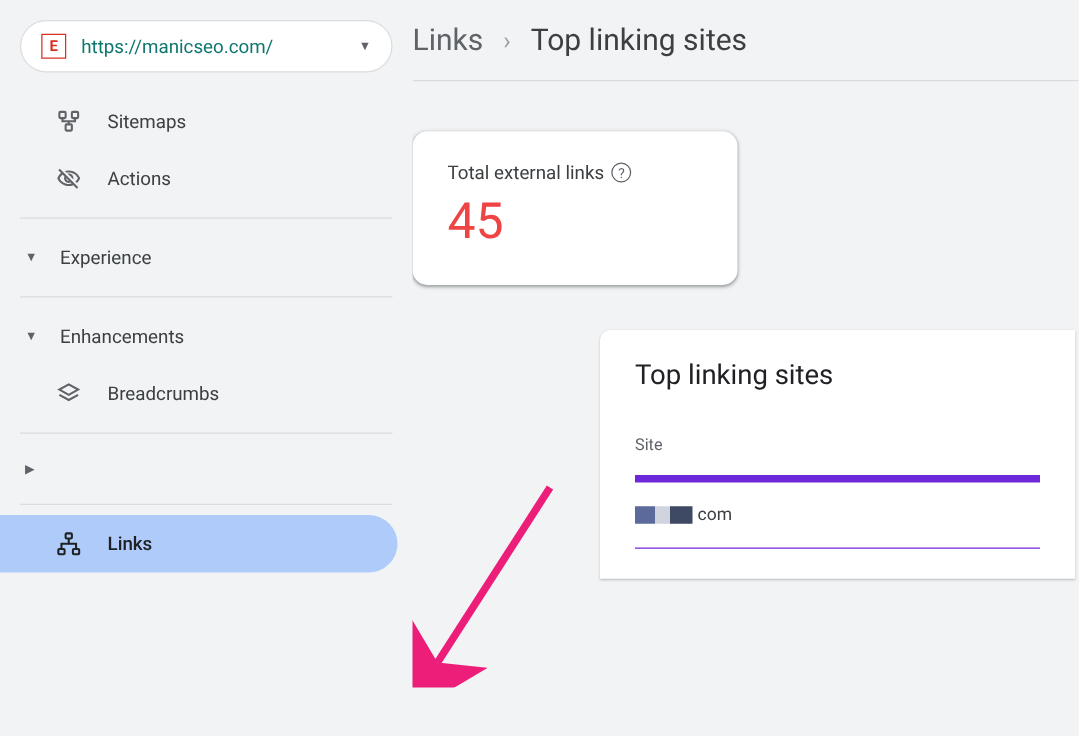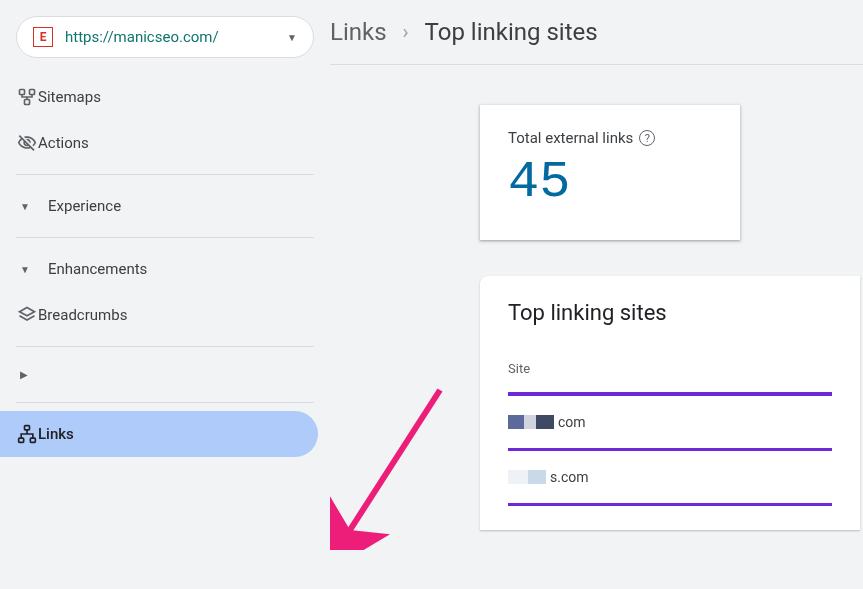--- a/index.html
+++ b/index.html
@@ -46,21 +46,22 @@
       font-size: 15px;
       color: #0f766e;
     }
     .dropdown-caret {
       color: #5f6368;
       font-size: 10px;
     }
     .nav-item {
       display: flex;
       align-items: center;
-      padding: 12px 24px 12px 16px;
+      gap: 20px;
+      padding: 12px 24px 12px 44px;
       font-size: 15px;
       color: #3c4043;
       cursor: pointer;
     }
     .nav-item.selected {
       background: #aecbfa;
       border-radius: 0 24px 24px 0;
       margin-right: 12px;
       color: #202124;
       font-weight: 500;
@@ -106,24 +107,23 @@
       padding: 8px 0 18px 0;
       font-size: 24px;
       color: #5f6368;
       border-bottom: 1px solid #dadce0;
       margin-bottom: 40px;
     }
     .breadcrumb .current { color: #3c4043; }
     .breadcrumb .chevron { color: #9aa0a6; font-size: 20px; }
     .stat-card {
       background: #fff;
-      border-radius: 0;
+      border-radius: 12px;
       box-shadow: 0 1px 2px rgba(60,64,67,0.3), 0 1px 3px 1px rgba(60,64,67,0.15);
       padding: 24px 16px 28px 28px;
-      margin-left: 150px;
       width: 260px;
       margin-bottom: 36px;
     }
     .stat-label {
       font-size: 15px;
       color: #3c4043;
       display: flex;
       align-items: center;
       gap: 6px;
       margin-bottom: 6px;
@@ -133,46 +133,45 @@
       height: 16px;
       border: 1.5px solid #5f6368;
       border-radius: 50%;
       font-size: 11px;
       display: flex;
       align-items: center;
       justify-content: center;
       color: #5f6368;
     }
     .stat-value {
-      font-size: 52px;
-      color: #0369a1;
-      font-family: Liberation Mono, monospace;
+      font-size: 40px;
+      color: #ef4444;
     }
     .sites-card {
       background: #fff;
       border-radius: 8px 0 0 0;
       box-shadow: 0 1px 2px rgba(60,64,67,0.3);
       margin-left: 150px;
       padding: 24px 28px;
       width: 380px;
     }
     .sites-title {
       font-size: 22px;
       color: #202124;
       margin-bottom: 36px;
     }
     .sites-col-header {
       font-size: 13px;
       color: #5f6368;
       padding-bottom: 16px;
-      border-bottom: 4px solid #6d28d9;
+      border-bottom: 6px solid #6d28d9;
     }
     .site-row {
       padding: 18px 0;
-      border-bottom: 3px solid #6d28d9;
+      border-bottom: 1px solid #6d28d9;
       font-size: 14px;
       color: #3c4043;
       display: flex;
       align-items: center;
       gap: 4px;
     }
     .blur-block {
       display: inline-flex;
       height: 14px;
     }
@@ -280,27 +279,20 @@
 
     <div class="site-row">
       <span class="blur-block">
         <span class="blur-seg" style="width:16px;background:#5b6a9a"></span>
           <span class="blur-seg" style="width:12px;background:#d0d4de"></span>
           <span class="blur-seg" style="width:18px;background:#3e4a63"></span>
       </span>
       <span>com</span>
     </div>
 
-    <div class="site-row">
-      <span class="blur-block">
-        <span class="blur-seg" style="width:20px;background:#eef1f5"></span>
-          <span class="blur-seg" style="width:18px;background:#c9d9e8"></span>
-      </span>
-      <span>s.com</span>
-    </div>
 
   </div>
 </div>
 
 <svg class="arrow-annotation" width="130" height="170" viewBox="0 0 130 170">
   <defs>
     <marker id="arrhead" markerWidth="12" markerHeight="12" refX="3" refY="6" orient="auto">
       <path d="M0,0 L12,6 L0,12 L3,6 Z" fill="#ec1e79"></path>
     </marker>
   </defs>

